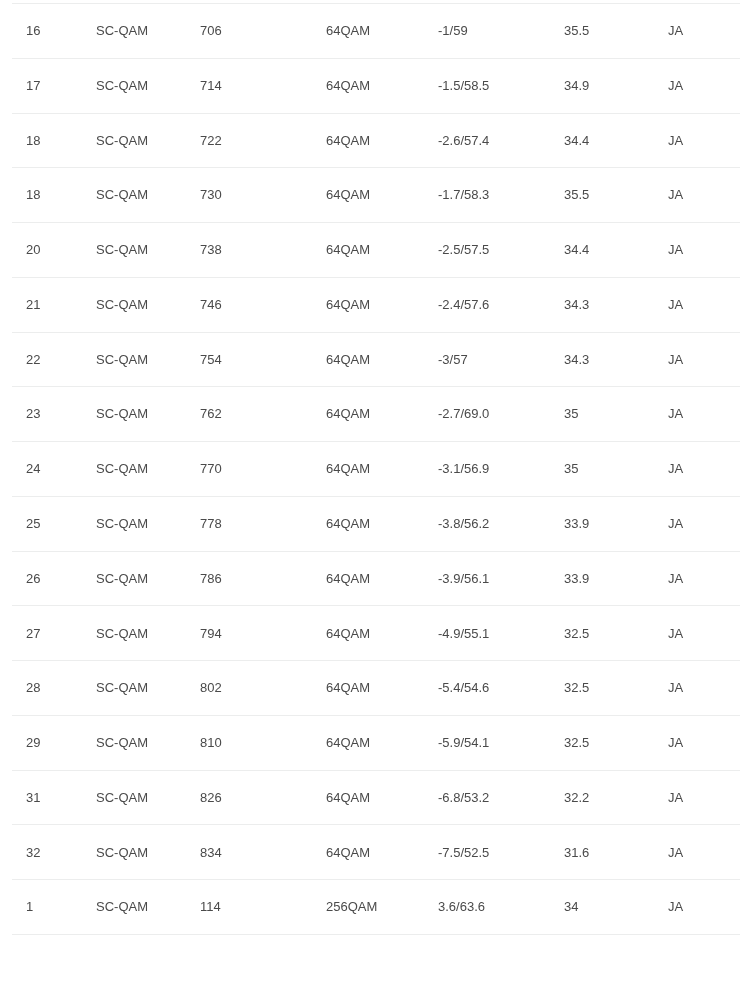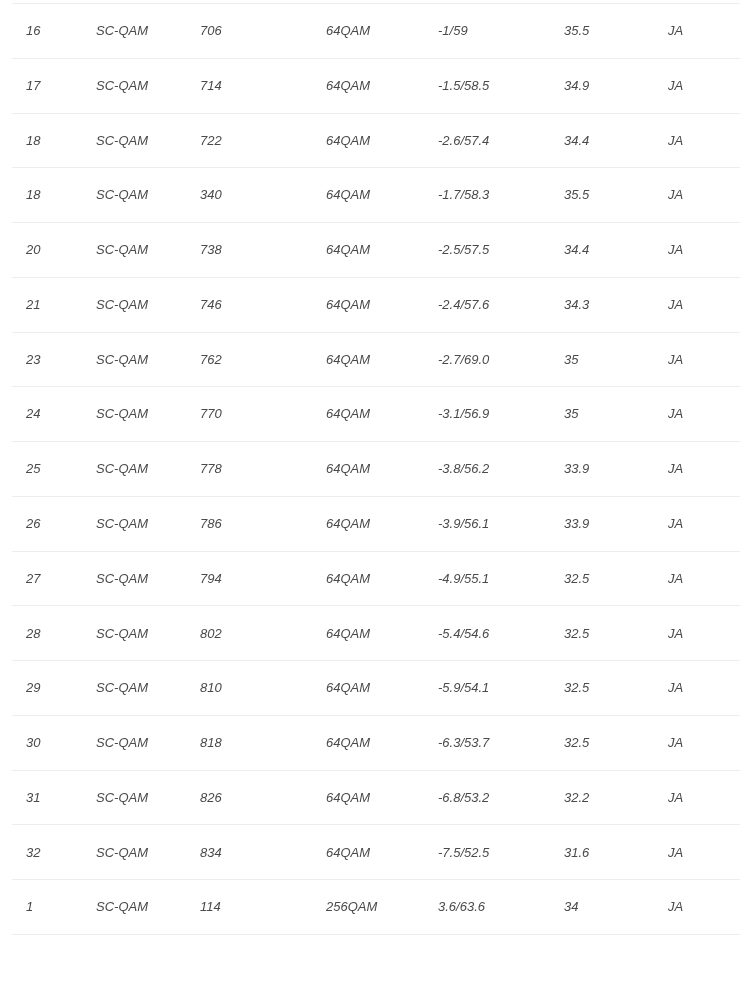--- a/index.html
+++ b/index.html
@@ -49,21 +49,20 @@
   .col-snr        { width: 104px; padding-left: 0 !important; margin-left: 28px; }
   .col-lock       { width: 74px;  padding-left: 0 !important; }
 
   
   .channel-table td:first-child { border-left: none; }
 
   .table-wrap {
     padding: 3px 4px 0 12px;
     box-sizing: border-box;
     width: 708px;
-    font-style: italic;
   }
   .table-wrap .channel-table { width: 728px; }
   .table-wrap .col-index { padding-left: 14px !important; }
   .table-wrap .col-type       { width: 104px; }
   .table-wrap .col-modulation { width: 112px; }
   .table-wrap .col-snr        { width: 104px; }
   .table-wrap .col-lock       { width: 72px; }
 </style>
 </head>
 <body>
@@ -94,21 +93,21 @@
           <td class="col-type">SC-QAM</td>
           <td class="col-channel_id">722</td>
           <td class="col-modulation">64QAM</td>
           <td class="col-power_snr">-2.6/57.4</td>
           <td class="col-snr">34.4</td>
           <td class="col-lock">JA</td>
         </tr>
         <tr>
           <td class="col-index">18</td>
           <td class="col-type">SC-QAM</td>
-          <td class="col-channel_id">340</td>
+          <td class="col-channel_id">730</td>
           <td class="col-modulation">64QAM</td>
           <td class="col-power_snr">-1.7/58.3</td>
           <td class="col-snr">35.5</td>
           <td class="col-lock">JA</td>
         </tr>
         <tr>
           <td class="col-index">20</td>
           <td class="col-type">SC-QAM</td>
           <td class="col-channel_id">738</td>
           <td class="col-modulation">64QAM</td>
@@ -119,20 +118,29 @@
         <tr>
           <td class="col-index">21</td>
           <td class="col-type">SC-QAM</td>
           <td class="col-channel_id">746</td>
           <td class="col-modulation">64QAM</td>
           <td class="col-power_snr">-2.4/57.6</td>
           <td class="col-snr">34.3</td>
           <td class="col-lock">JA</td>
         </tr>
         <tr>
+          <td class="col-index">22</td>
+          <td class="col-type">SC-QAM</td>
+          <td class="col-channel_id">754</td>
+          <td class="col-modulation">64QAM</td>
+          <td class="col-power_snr">-3/57</td>
+          <td class="col-snr">34.3</td>
+          <td class="col-lock">JA</td>
+        </tr>
+        <tr>
           <td class="col-index">23</td>
           <td class="col-type">SC-QAM</td>
           <td class="col-channel_id">762</td>
           <td class="col-modulation">64QAM</td>
           <td class="col-power_snr">-2.7/69.0</td>
           <td class="col-snr">35</td>
           <td class="col-lock">JA</td>
         </tr>
         <tr>
           <td class="col-index">24</td>
@@ -178,29 +186,20 @@
           <td class="col-power_snr">-5.4/54.6</td>
           <td class="col-snr">32.5</td>
           <td class="col-lock">JA</td>
         </tr>
         <tr>
           <td class="col-index">29</td>
           <td class="col-type">SC-QAM</td>
           <td class="col-channel_id">810</td>
           <td class="col-modulation">64QAM</td>
           <td class="col-power_snr">-5.9/54.1</td>
-          <td class="col-snr">32.5</td>
-          <td class="col-lock">JA</td>
-        </tr>
-        <tr>
-          <td class="col-index">30</td>
-          <td class="col-type">SC-QAM</td>
-          <td class="col-channel_id">818</td>
-          <td class="col-modulation">64QAM</td>
-          <td class="col-power_snr">-6.3/53.7</td>
           <td class="col-snr">32.5</td>
           <td class="col-lock">JA</td>
         </tr>
         <tr>
           <td class="col-index">31</td>
           <td class="col-type">SC-QAM</td>
           <td class="col-channel_id">826</td>
           <td class="col-modulation">64QAM</td>
           <td class="col-power_snr">-6.8/53.2</td>
           <td class="col-snr">32.2</td>

